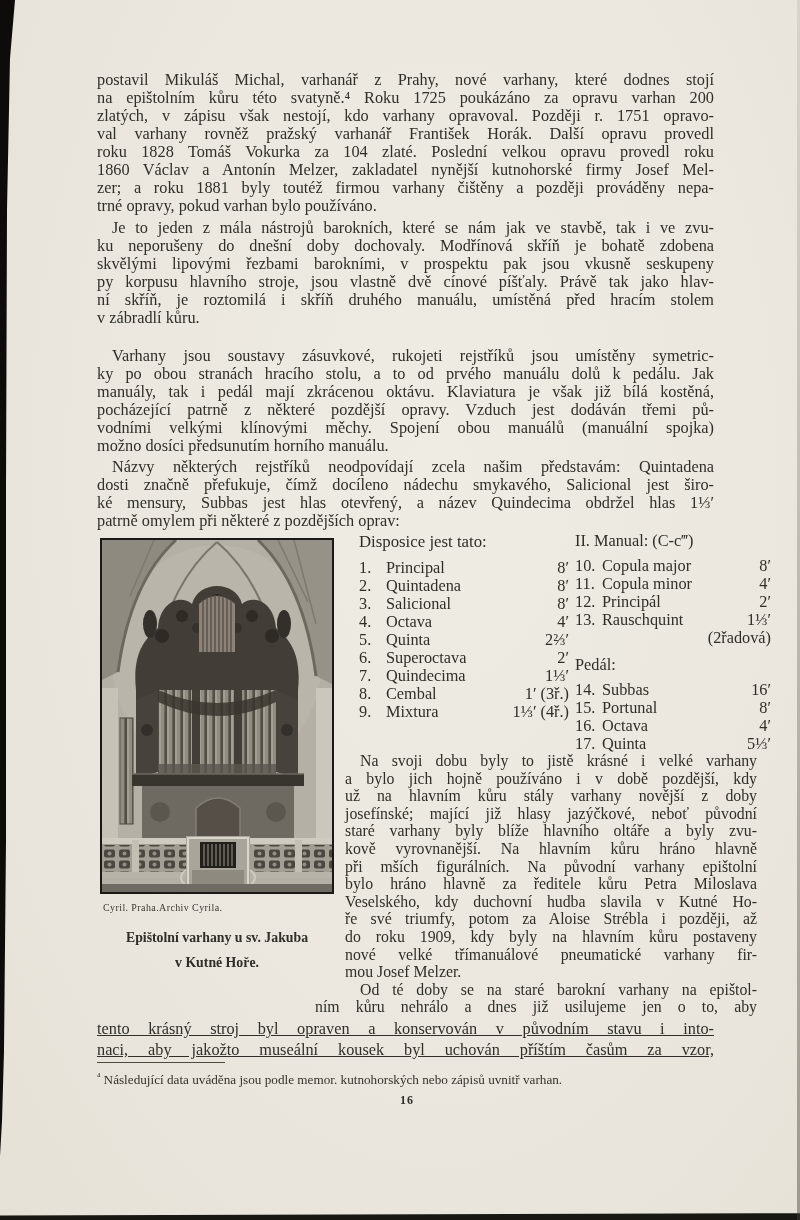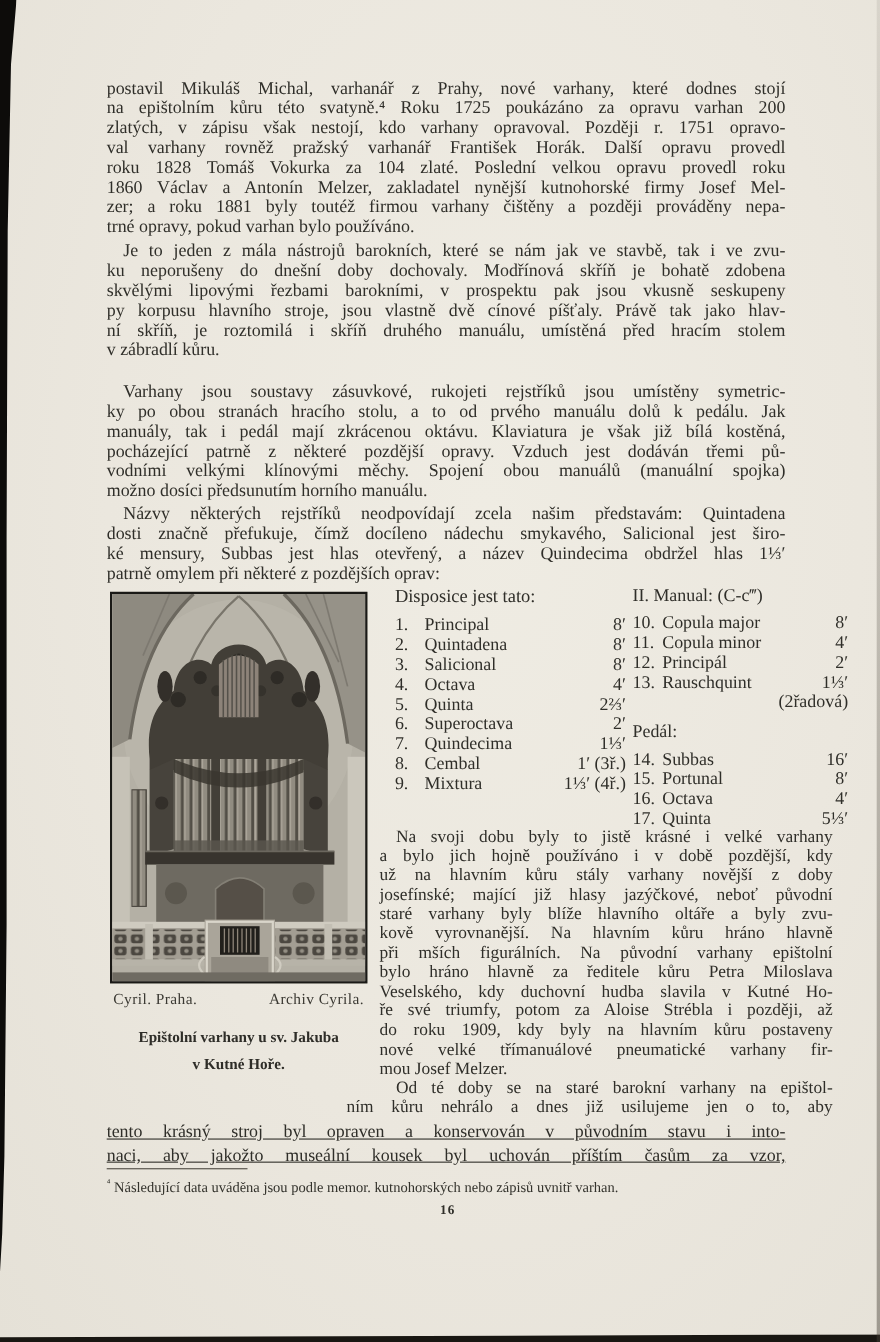--- a/index.html
+++ b/index.html
@@ -38,22 +38,22 @@
   .stop-row { display:flex; line-height:18px; }
   .stop-row .no { width:27px; flex:none; }
   .stop-row .nm { flex:1; }
   .stop-row .sz { flex:none; text-align:right; white-space:nowrap; }
   .dispo-note { text-align:right; line-height:18px; }
   .pedal-title { margin-top:8px; }
 
   
   .photo-wrap { position:absolute; left:100px; top:538px; width:234px; }
   .photo { width:230px; height:352px; border:2px solid #1a1916; display:block; background:#b2aea3; }
-  .credits { display:flex; justify-content:space-between; margin-top:8px; padding:0 3px;
-             font-size:14px; letter-spacing:.4px; color:#3a3832; }
+  .credits { display:flex; margin-top:8px; padding:0 3px;
+             font-size:10px; letter-spacing:.4px; color:#3a3832; }
   .caption { margin-top:12px; font-size:13.8px; font-weight:bold; line-height:25px; color:#2e2d28; }
   .caption .line { text-align:center; text-align-last:center; }
 
   
   #rcol { position:absolute; left:345px; top:752px; width:412px; font-size:15.8px; line-height:17.6px; }
 
   
   #closing { position:absolute; left:97px; top:1018px; width:617px; font-size:16.3px; line-height:21px;text-decoration:underline; }
 
   

